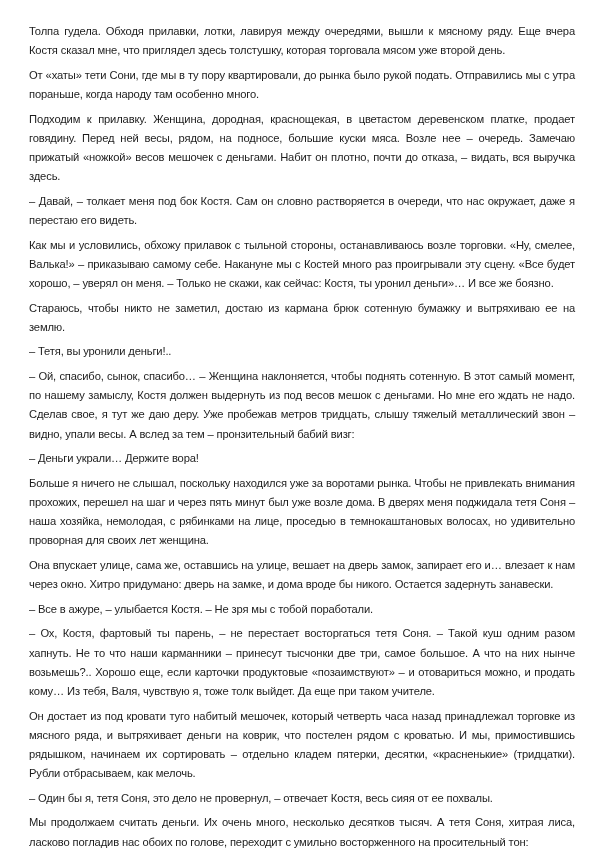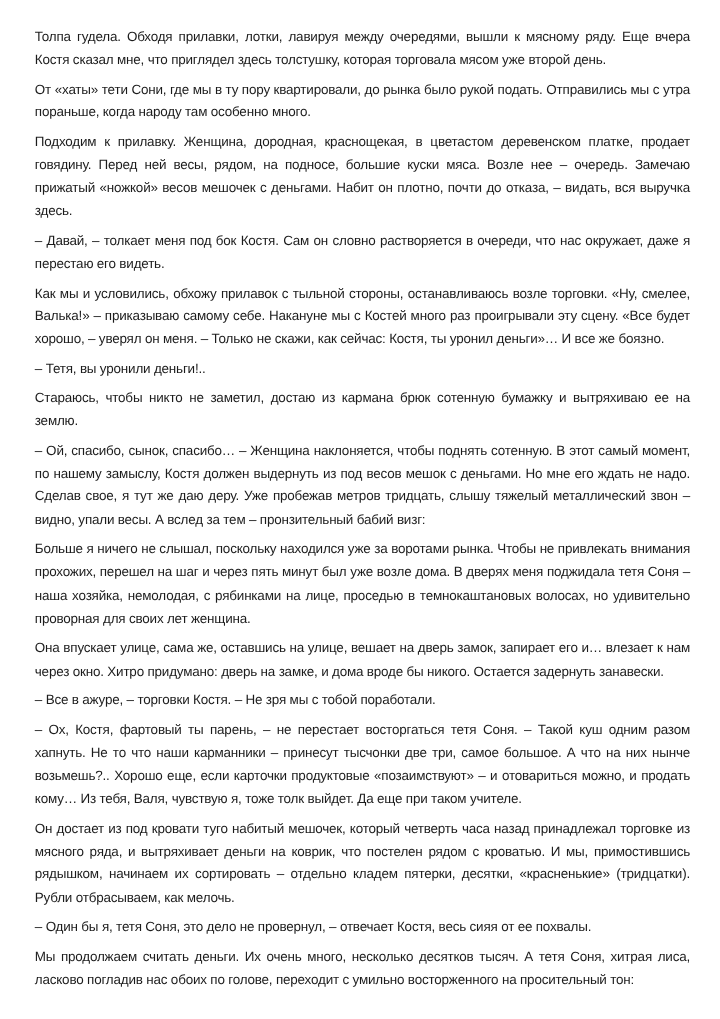--- a/index.html
+++ b/index.html
@@ -31,24 +31,25 @@
   </style>
 </head>
 <body>
 
 <div class="page">
   <p>Толпа гудела. Обходя прилавки, лотки, лавируя между очередями, вышли к мясному ряду. Еще вчера Костя сказал мне, что приглядел здесь толстушку, которая торговала мясом уже второй день.</p>
   <p>От «хаты» тети Сони, где мы в ту пору квартировали, до рынка было рукой подать. Отправились мы с утра пораньше, когда народу там особенно много.</p>
   <p>Подходим к прилавку. Женщина, дородная, краснощекая, в цветастом деревенском платке, продает говядину. Перед ней весы, рядом, на подносе, большие куски мяса. Возле нее – очередь. Замечаю прижатый «ножкой» весов мешочек с деньгами. Набит он плотно, почти до отказа, – видать, вся выручка здесь.</p>
   <p>– Давай, – толкает меня под бок Костя. Сам он словно растворяется в очереди, что нас окружает, даже я перестаю его видеть.</p>
   <p>Как мы и условились, обхожу прилавок с тыльной стороны, останавливаюсь возле торговки. «Ну, смелее, Валька!» – приказываю самому себе. Накануне мы с Костей много раз проигрывали эту сцену. «Все будет хорошо, – уверял он меня. – Только не скажи, как сейчас: Костя, ты уронил деньги»… И все же боязно.</p>
+  <p>Стараюсь, чтобы никто не заметил, достаю из кармана брюк сотенную бумажку и вытряхиваю ее на землю.</p>
   <p>– Тетя, вы уронили деньги!..</p>
-  <p>Стараюсь, чтобы никто не заметил, достаю из кармана брюк сотенную бумажку и вытряхиваю ее на землю.</p>
   <p>– Ой, спасибо, сынок, спасибо… – Женщина наклоняется, чтобы поднять сотенную. В этот самый момент, по нашему замыслу, Костя должен выдернуть из под весов мешок с деньгами. Но мне его ждать не надо. Сделав свое, я тут же даю деру. Уже пробежав метров тридцать, слышу тяжелый металлический звон – видно, упали весы. А вслед за тем – пронзительный бабий визг:</p>
+  <p>– Деньги украли… Держите вора!</p>
   <p>Больше я ничего не слышал, поскольку находился уже за воротами рынка. Чтобы не привлекать внимания прохожих, перешел на шаг и через пять минут был уже возле дома. В дверях меня поджидала тетя Соня – наша хозяйка, немолодая, с рябинками на лице, проседью в темнокаштановых волосах, но удивительно проворная для своих лет женщина.</p>
   <p>Она впускает улице, сама же, оставшись на улице, вешает на дверь замок, запирает его и… влезает к нам через окно. Хитро придумано: дверь на замке, и дома вроде бы никого. Остается задернуть занавески.</p>
-  <p>– Все в ажуре, – торговки Костя. – Не зря мы с тобой поработали.</p>
+  <p>– Все в ажуре, – улыбается Костя. – Не зря мы с тобой поработали.</p>
   <p>– Ох, Костя, фартовый ты парень, – не перестает восторгаться тетя Соня. – Такой куш одним разом хапнуть. Не то что наши карманники – принесут тысчонки две три, самое большое. А что на них нынче возьмешь?.. Хорошо еще, если карточки продуктовые «позаимствуют» – и отовариться можно, и продать кому… Из тебя, Валя, чувствую я, тоже толк выйдет. Да еще при таком учителе.</p>
   <p>Он достает из под кровати туго набитый мешочек, который четверть часа назад принадлежал торговке из мясного ряда, и вытряхивает деньги на коврик, что постелен рядом с кроватью. И мы, примостившись рядышком, начинаем их сортировать – отдельно кладем пятерки, десятки, «красненькие» (тридцатки). Рубли отбрасываем, как мелочь.</p>
   <p>– Один бы я, тетя Соня, это дело не провернул, – отвечает Костя, весь сияя от ее похвалы.</p>
   <p>Мы продолжаем считать деньги. Их очень много, несколько десятков тысяч. А тетя Соня, хитрая лиса, ласково погладив нас обоих по голове, переходит с умильно восторженного на просительный тон:</p>
 
 </div>
 
 </body></html>

